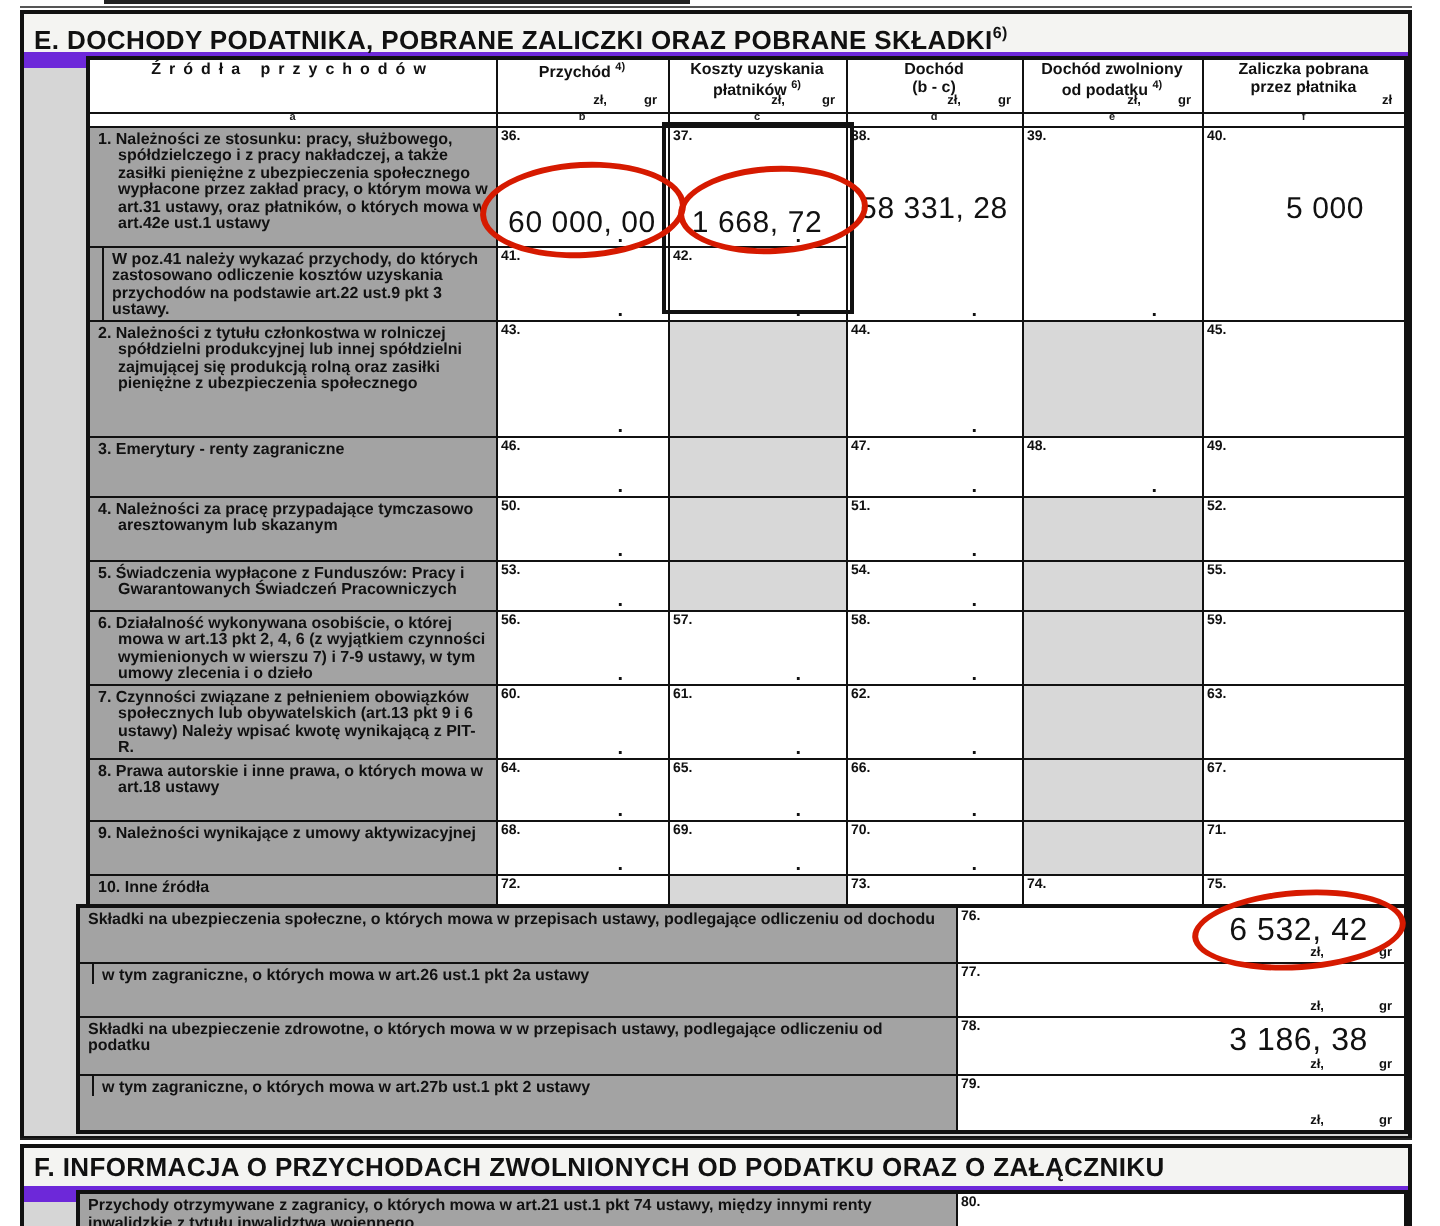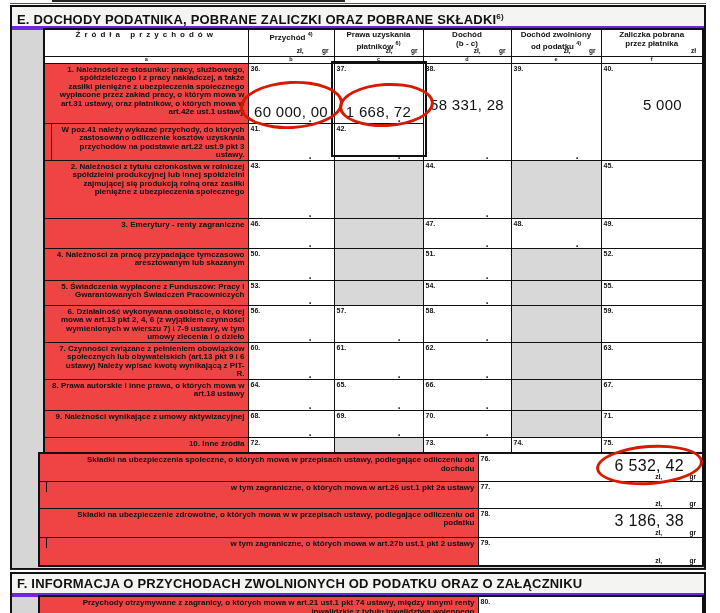--- a/index.html
+++ b/index.html
@@ -11,21 +11,21 @@
   .topfrag { position:absolute; left:52px; top:0; width:293px; height:2px; background:#222; }
   .topthin { position:absolute; left:10px; top:3px; width:696px; height:1px; background:#555; }
 
   .secbox { position:absolute; left:10px; width:692px; background:#d6d6d6; border:2px solid #111; }
   .sec-e { top:5px; height:561px; }
   .sec-f { top:572px; height:60px; }
   .midline { position:absolute; left:10px; top:569px; width:696px; height:1px; background:#222; }
 
   .sectitle {
     position:absolute; left:0; top:0; right:0; height:19px;
-    background:#f4f4f2; border-bottom:4px solid #6d28d9;
+    background:#f4f4f2; border-bottom:8px solid #6d28d9;
     font-size:13px; font-weight:bold; line-height:19px; padding-left:5px;
     letter-spacing:0.2px; white-space:nowrap;
   }
   .sectitle sup { font-size:8px; }
 
   table.frm { border-collapse:collapse; table-layout:fixed; position:absolute; border:2px solid #111; }
   table.frm td, table.frm th { border:1px solid #111; padding:0; position:relative; vertical-align:top; overflow:hidden; }
 
   .t-main { left:43px; top:28px; width:659px; }
   .t-skl  { left:38px; top:452px; width:664px; }
@@ -36,21 +36,21 @@
 
   th.hcell { background:#ffffff; font-size:8px; font-weight:bold; text-align:center; padding-top:3px; line-height:9px; }
   th.hcell sup { font-size:5.5px; }
   .hsrc { font-size:10px; letter-spacing:4px; padding-top:8px; }
   .hz { position:absolute; bottom:1px; right:30px; font-size:6.5px; font-weight:bold; }
   .hg { position:absolute; bottom:1px; right:5px;  font-size:6.5px; font-weight:bold; }
   .hz2{ right:6px; }
 
   td.letter { background:#ffffff; font-size:5.5px; line-height:5px; text-align:center; font-weight:bold; color:#222; }
 
-  .lblc { background:#ef4444;text-align:right; }
+  .lblc { background:#a3a3a3; }
   .lbl { font-size:8px; font-weight:bold; line-height:8.5px; padding:2px 3px 0 14px; text-indent:-10px; }
   .inner { border-left:1px solid #111; margin-left:6px; height:100%; box-sizing:border-box;
            font-size:8px; font-weight:bold; line-height:8.5px; padding:2px 3px 0 4px; }
 
   .num { position:absolute; top:1px; left:2px; font-size:7px; font-weight:bold; }
   .dot { position:absolute; bottom:0px; right:22px; font-size:10px; font-weight:bold; line-height:8px; }
   .val { position:absolute; left:0; right:0; bottom:3px; text-align:center; font-size:15px; letter-spacing:0.3px; white-space:nowrap; }
   .val-mid   { bottom:auto; top:32px; }
   .val-right { text-align:right; padding-right:20px; }
 
@@ -83,21 +83,21 @@
         <col style="width:89px">
         <col style="width:88px">
         <col style="width:90px">
         <col style="width:102px">
       </colgroup>
     <tbody>
         <tr style="height:27px">
       <th class="hcell hsrc"><span>Źródła przychodów</span></th>
       <th class="hcell"><span>Przychód</span> <sup>4)</sup><span class="hz">zł,</span><span class="hg">gr</span></th>
       <th class="hcell">
-            <div>Prawa uzyskania</div>
+            <div>Koszty uzyskania</div>
             <div><span>płatników</span> <sup>6)</sup></div>
             <span class="hz">zł,</span>
             <span class="hg">gr</span>
           </th>
       <th class="hcell">
             <div>Dochód</div>
             <div>(b - c)</div>
             <span class="hz">zł,</span>
             <span class="hg">gr</span>
           </th>
@@ -346,21 +346,21 @@
     </table>
 
   <table class="frm t-skl">
     <colgroup>
         <col style="width:439px">
         <col style="width:225px">
       </colgroup>
     <tbody>
         <tr style="height:28px">
       <td class="lblc">
-            <div class="lbl" style="text-indent:0;padding-left:16px;">Składki na ubezpieczenia społeczne, o których mowa w przepisach ustawy, podlegające odliczeniu od dochodu</div>
+            <div class="lbl" style="text-indent:0;padding-left:4px;">Składki na ubezpieczenia społeczne, o których mowa w przepisach ustawy, podlegające odliczeniu od dochodu</div>
           </td>
       <td class="in">
             <span class="num">76.</span>
             <span class="sval">6 532, 42</span>
             <span class="sz">zł,</span>
             <span class="sg">gr</span>
           </td>
     </tr>
     <tr style="height:27px">
       <td class="lblc">

